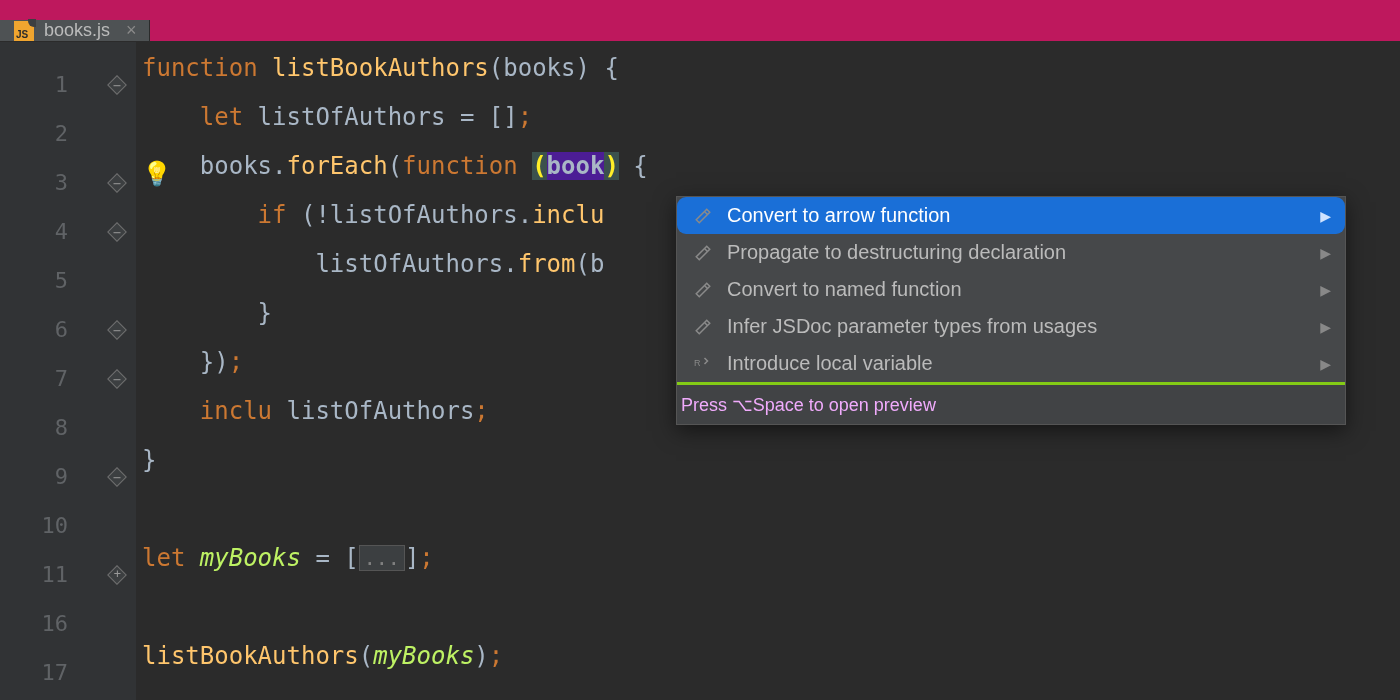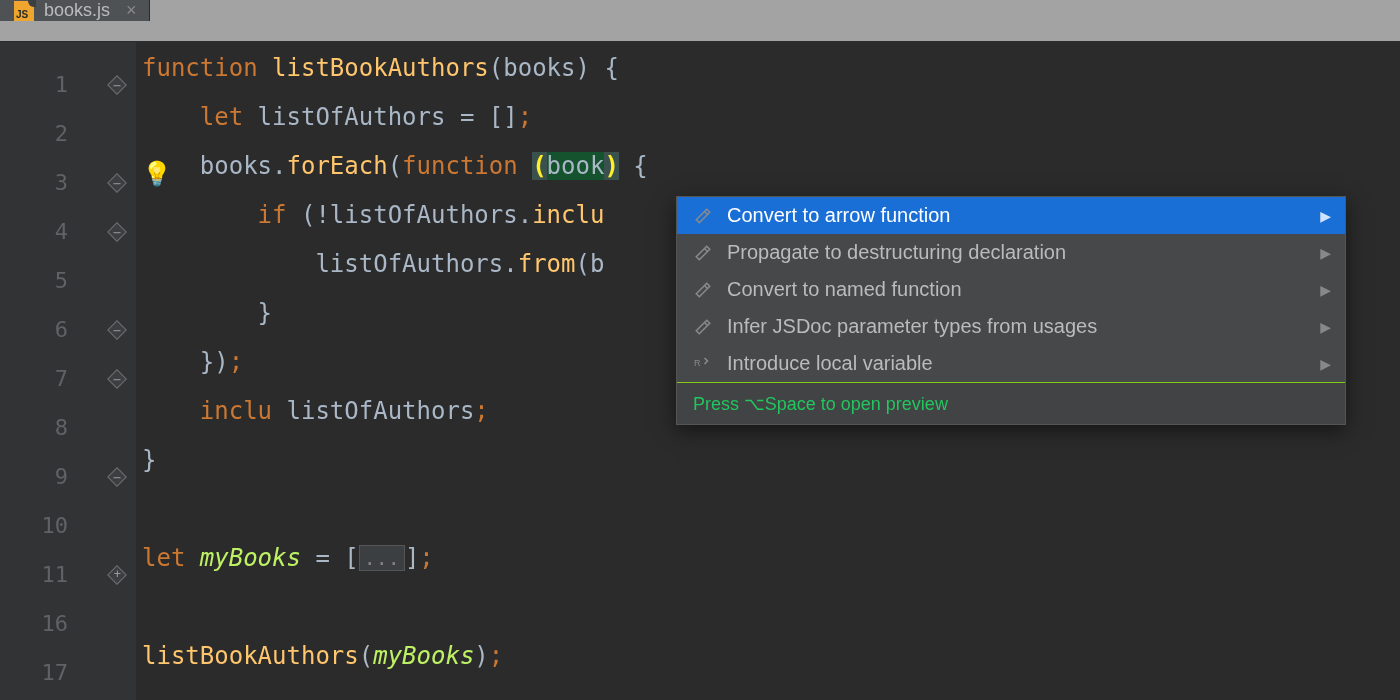--- a/index.html
+++ b/index.html
@@ -7,23 +7,23 @@
   font-family: 'Menlo', 'Consolas', monospace;
   background: #2b2b2b;
   color: #a9b7c6;
   width: 1400px;
   height: 700px;
   overflow: hidden;
   position: relative;
 }
 .tab-bar {
   height: 42px;
-  background: #a3a3a3;
-  display: flex;
-  align-items: flex-start;
+  background: #be185d;
+  display: flex;
+  align-items: flex-end;
   border-bottom: 1px solid #2b2b2b;
 }
 .tab {
   display: flex;
   align-items: center;
   padding: 0 12px 0 14px;
   background: #4e5254;
   gap: 10px;
   border-right: 1px solid #2b2b2b;
 }
@@ -155,21 +155,21 @@
 .k-fn { color: #ffc66d; }
 .k-param, .k-var { color: #a9b7c6; }
 .k-ref { color: #bef264; font-style: italic; }
 .k-paren { color: #a9b7c6; }
 .k-paren-hl { background: #3b514d; color: #ffef28; font-weight: bold; }
 .k-brace { color: #a9b7c6; }
 .k-punct { color: #cc7832; }
 .k-bracket { color: #a9b7c6; }
 .k-ellipsis { background: #3c3f41; border: 1px solid #555; padding: 0 4px; font-size: 20px; color: #808080; }
 
-.caret-hl { background: #14532d; }
+.caret-hl { background: #4c1d95; font-weight: bold; }
 
 .intention-popup {
   position: absolute;
   left: 676px;
   top: 196px;
   width: 670px;
   background: #46484a;
   border: 1px solid #555;
   box-shadow: 0 6px 20px rgba(0,0,0,0.5);
   font-family: -apple-system, 'Segoe UI', sans-serif;
@@ -180,20 +180,21 @@
   align-items: center;
   padding: 0 16px;
   font-size: 20px;
   color: #bbbbbb;
   gap: 14px;
   position: relative;
 }
 .intention-item.selected {
   background: #1a6fd7;
   color: #ffffff;
+  border-radius: 9px;
 }
 .intention-item .arrow {
   position: absolute;
   right: 14px;
   color: #888;
   font-size: 14px;
 }
 .intention-item.selected .arrow {
   color: #cfe3ff;
 }
@@ -202,25 +203,25 @@
   height: 18px;
   display: flex;
   align-items: center;
   justify-content: center;
   color: #8a8a8a;
 }
 .pencil-icon svg, .refactor-icon svg { width: 18px; height: 18px; }
 .intention-footer {
   height: 42px;
   background: #414345;
-  border-top: 1px solid #84cc16;
-  display: flex;
-  align-items: center;
-  padding: 0 16px;
-  color: #22c55e;
+  border-top: 3px solid #84cc16;
+  display: flex;
+  align-items: center;
+  padding: 0 4px;
+  color: #f0abfc;
   font-size: 18px;
   font-family: -apple-system, sans-serif;
 }
 </style>
 </head>
 <body>
 
 <div class="tab-bar">
   <div class="tab">
     <span class="js-icon"></span>

